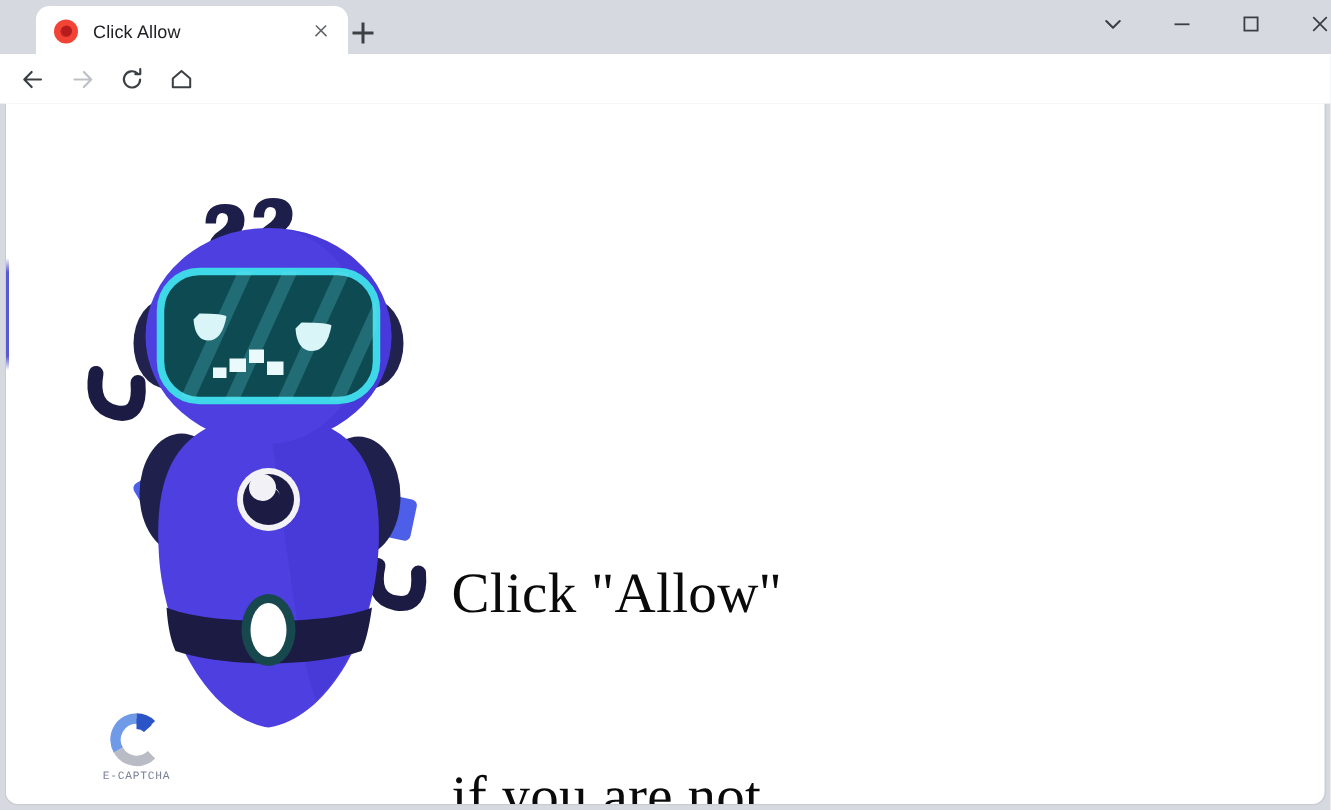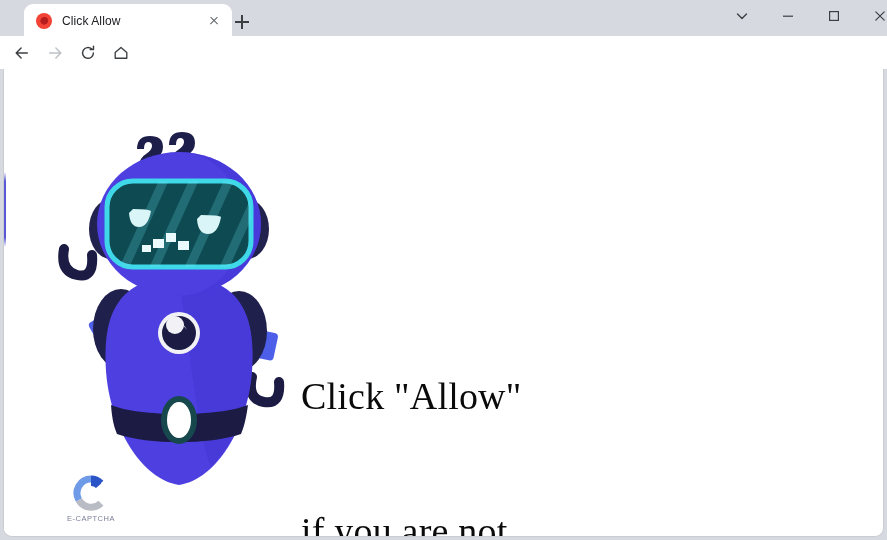--- a/index.html
+++ b/index.html
@@ -228,21 +228,21 @@
   .captcha-logo {
     position: absolute;
     left: 58px; top: 405px;
     width: 58px; height: 56px;
     text-align: center;
   }
   .captcha-logo .logo-mark { display: block; margin: 0 auto; }
   .captcha-logo .logo-text {
     display: block;
     margin-top: 2px;
-    font-family: Liberation Sans, sans-serif;
+    font-family: Liberation Mono, monospace;
     font-size: 7.5px;
     letter-spacing: .5px;
     color: #7b7f96;
   }
 
   .headline {
     position: absolute;
     left: 297px; top: 215px;
     font-family: "Liberation Serif", serif;
     font-size: 38px;

